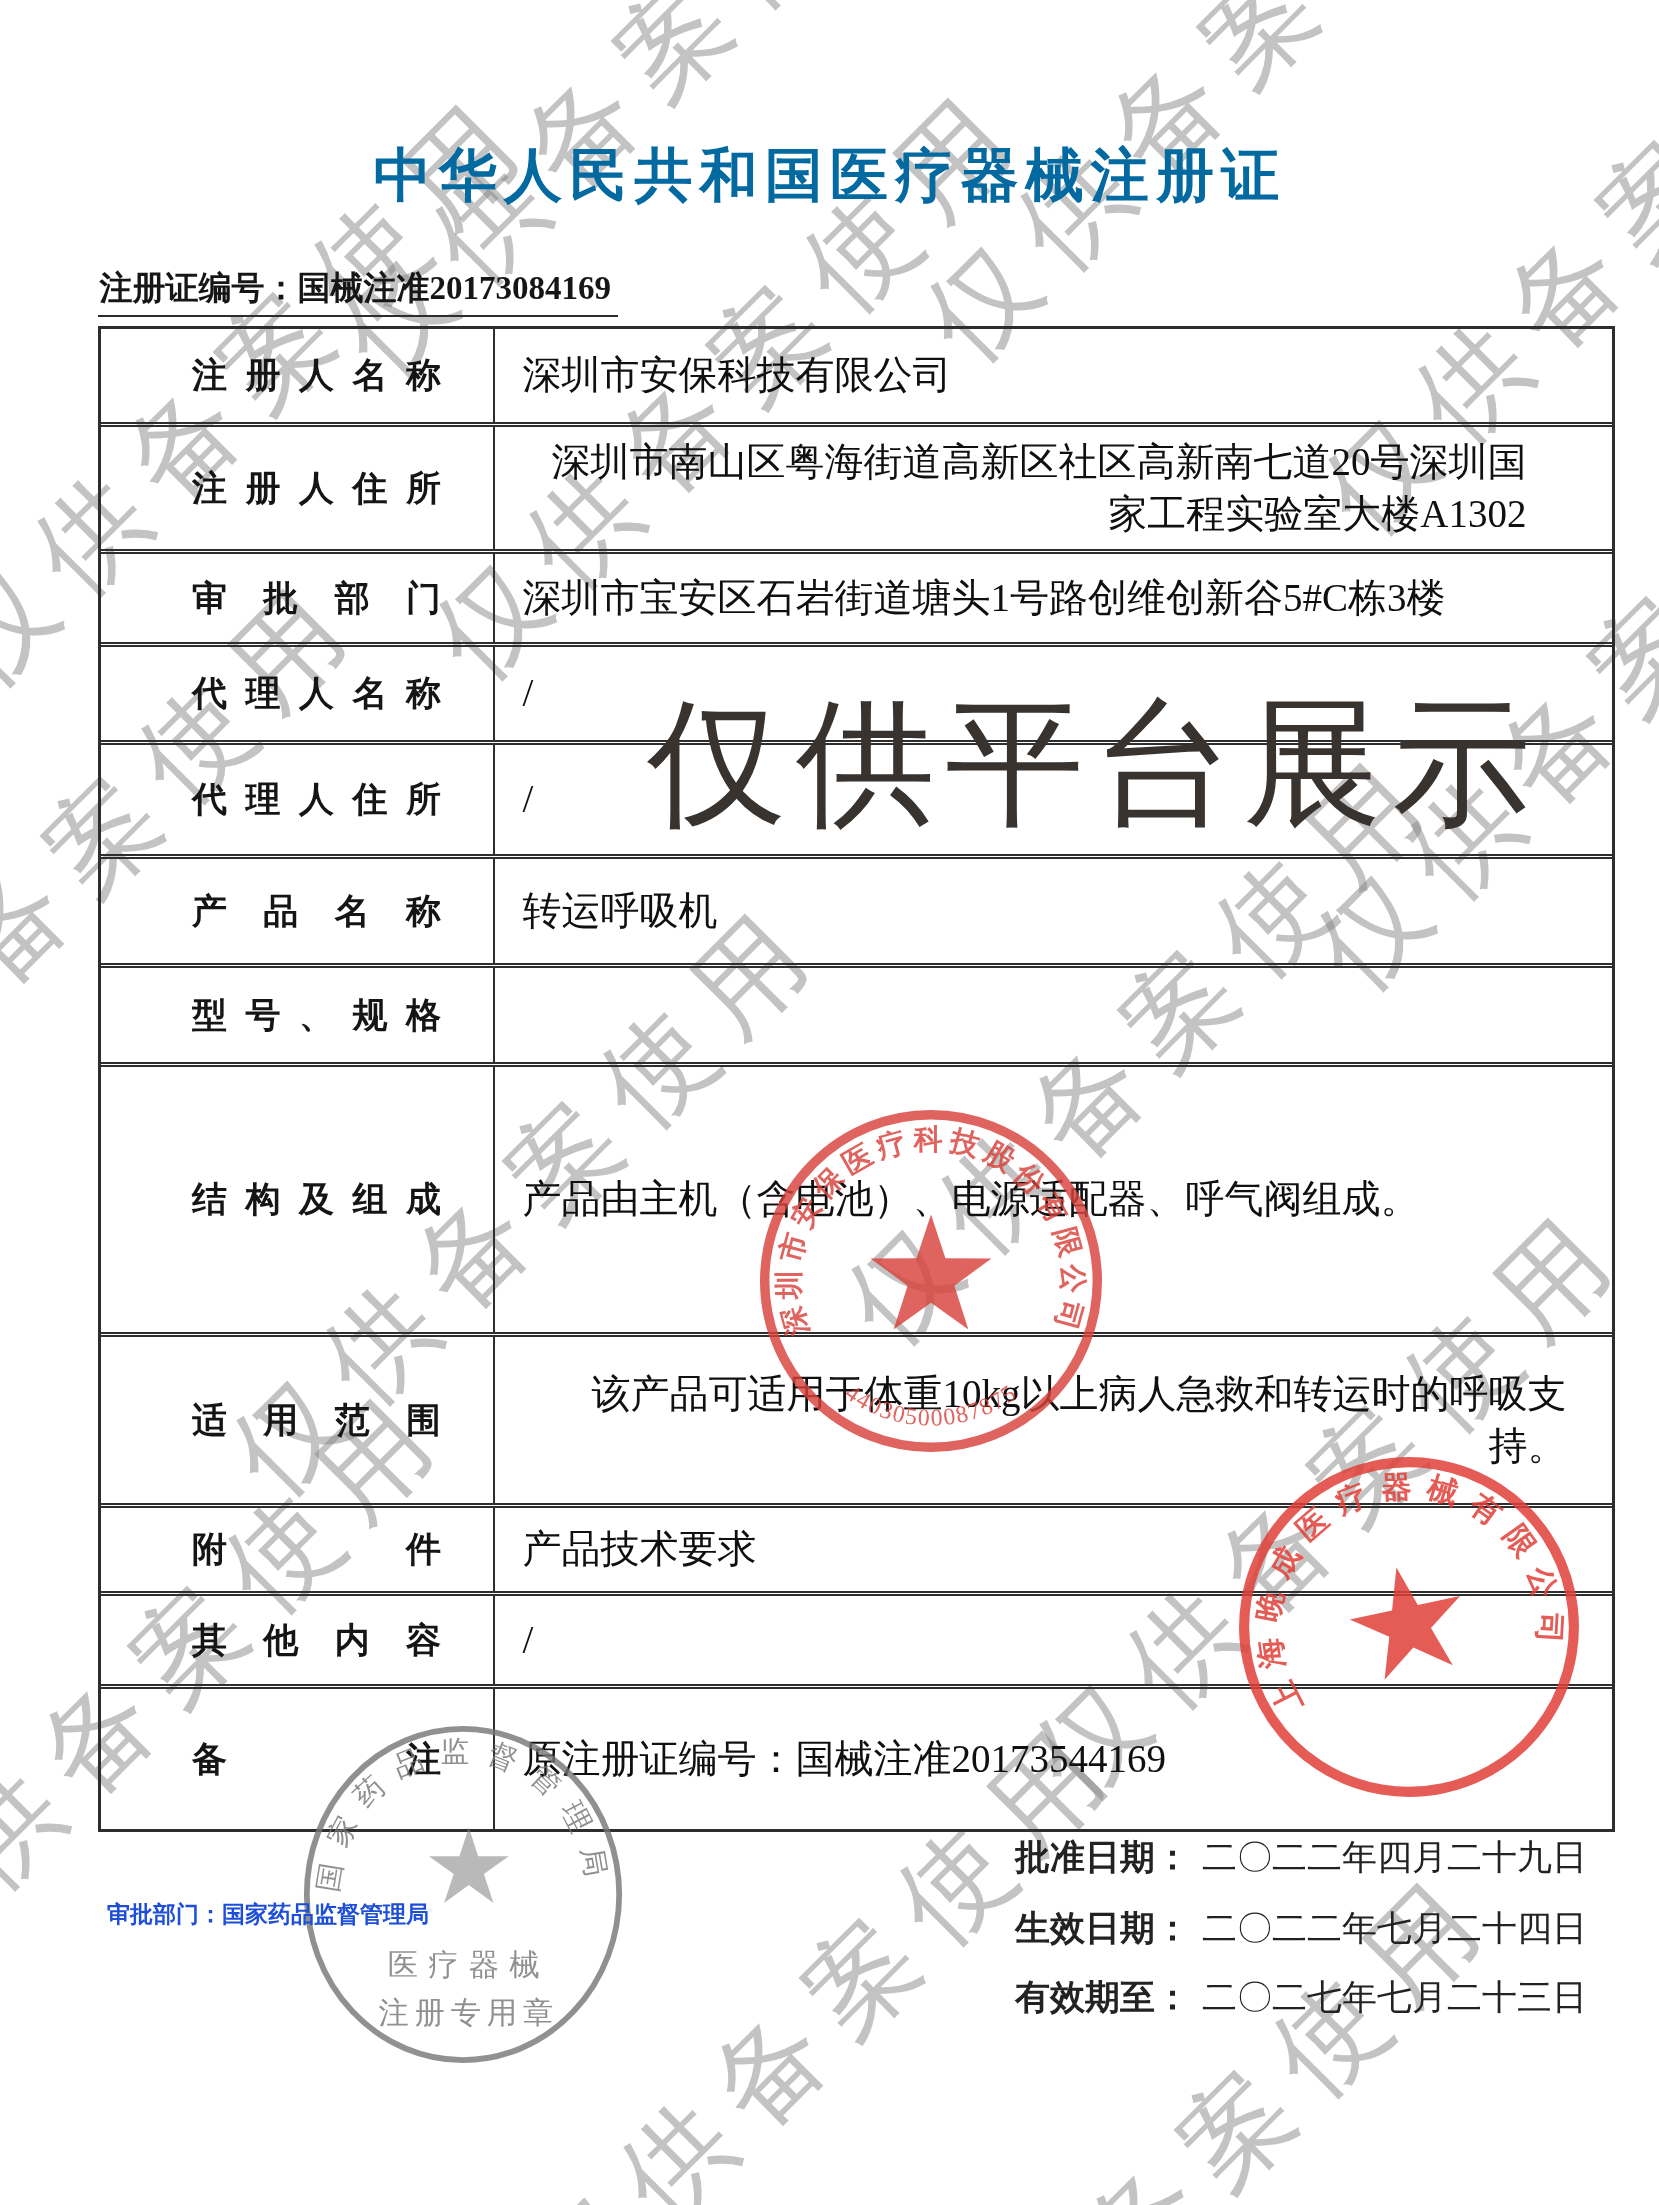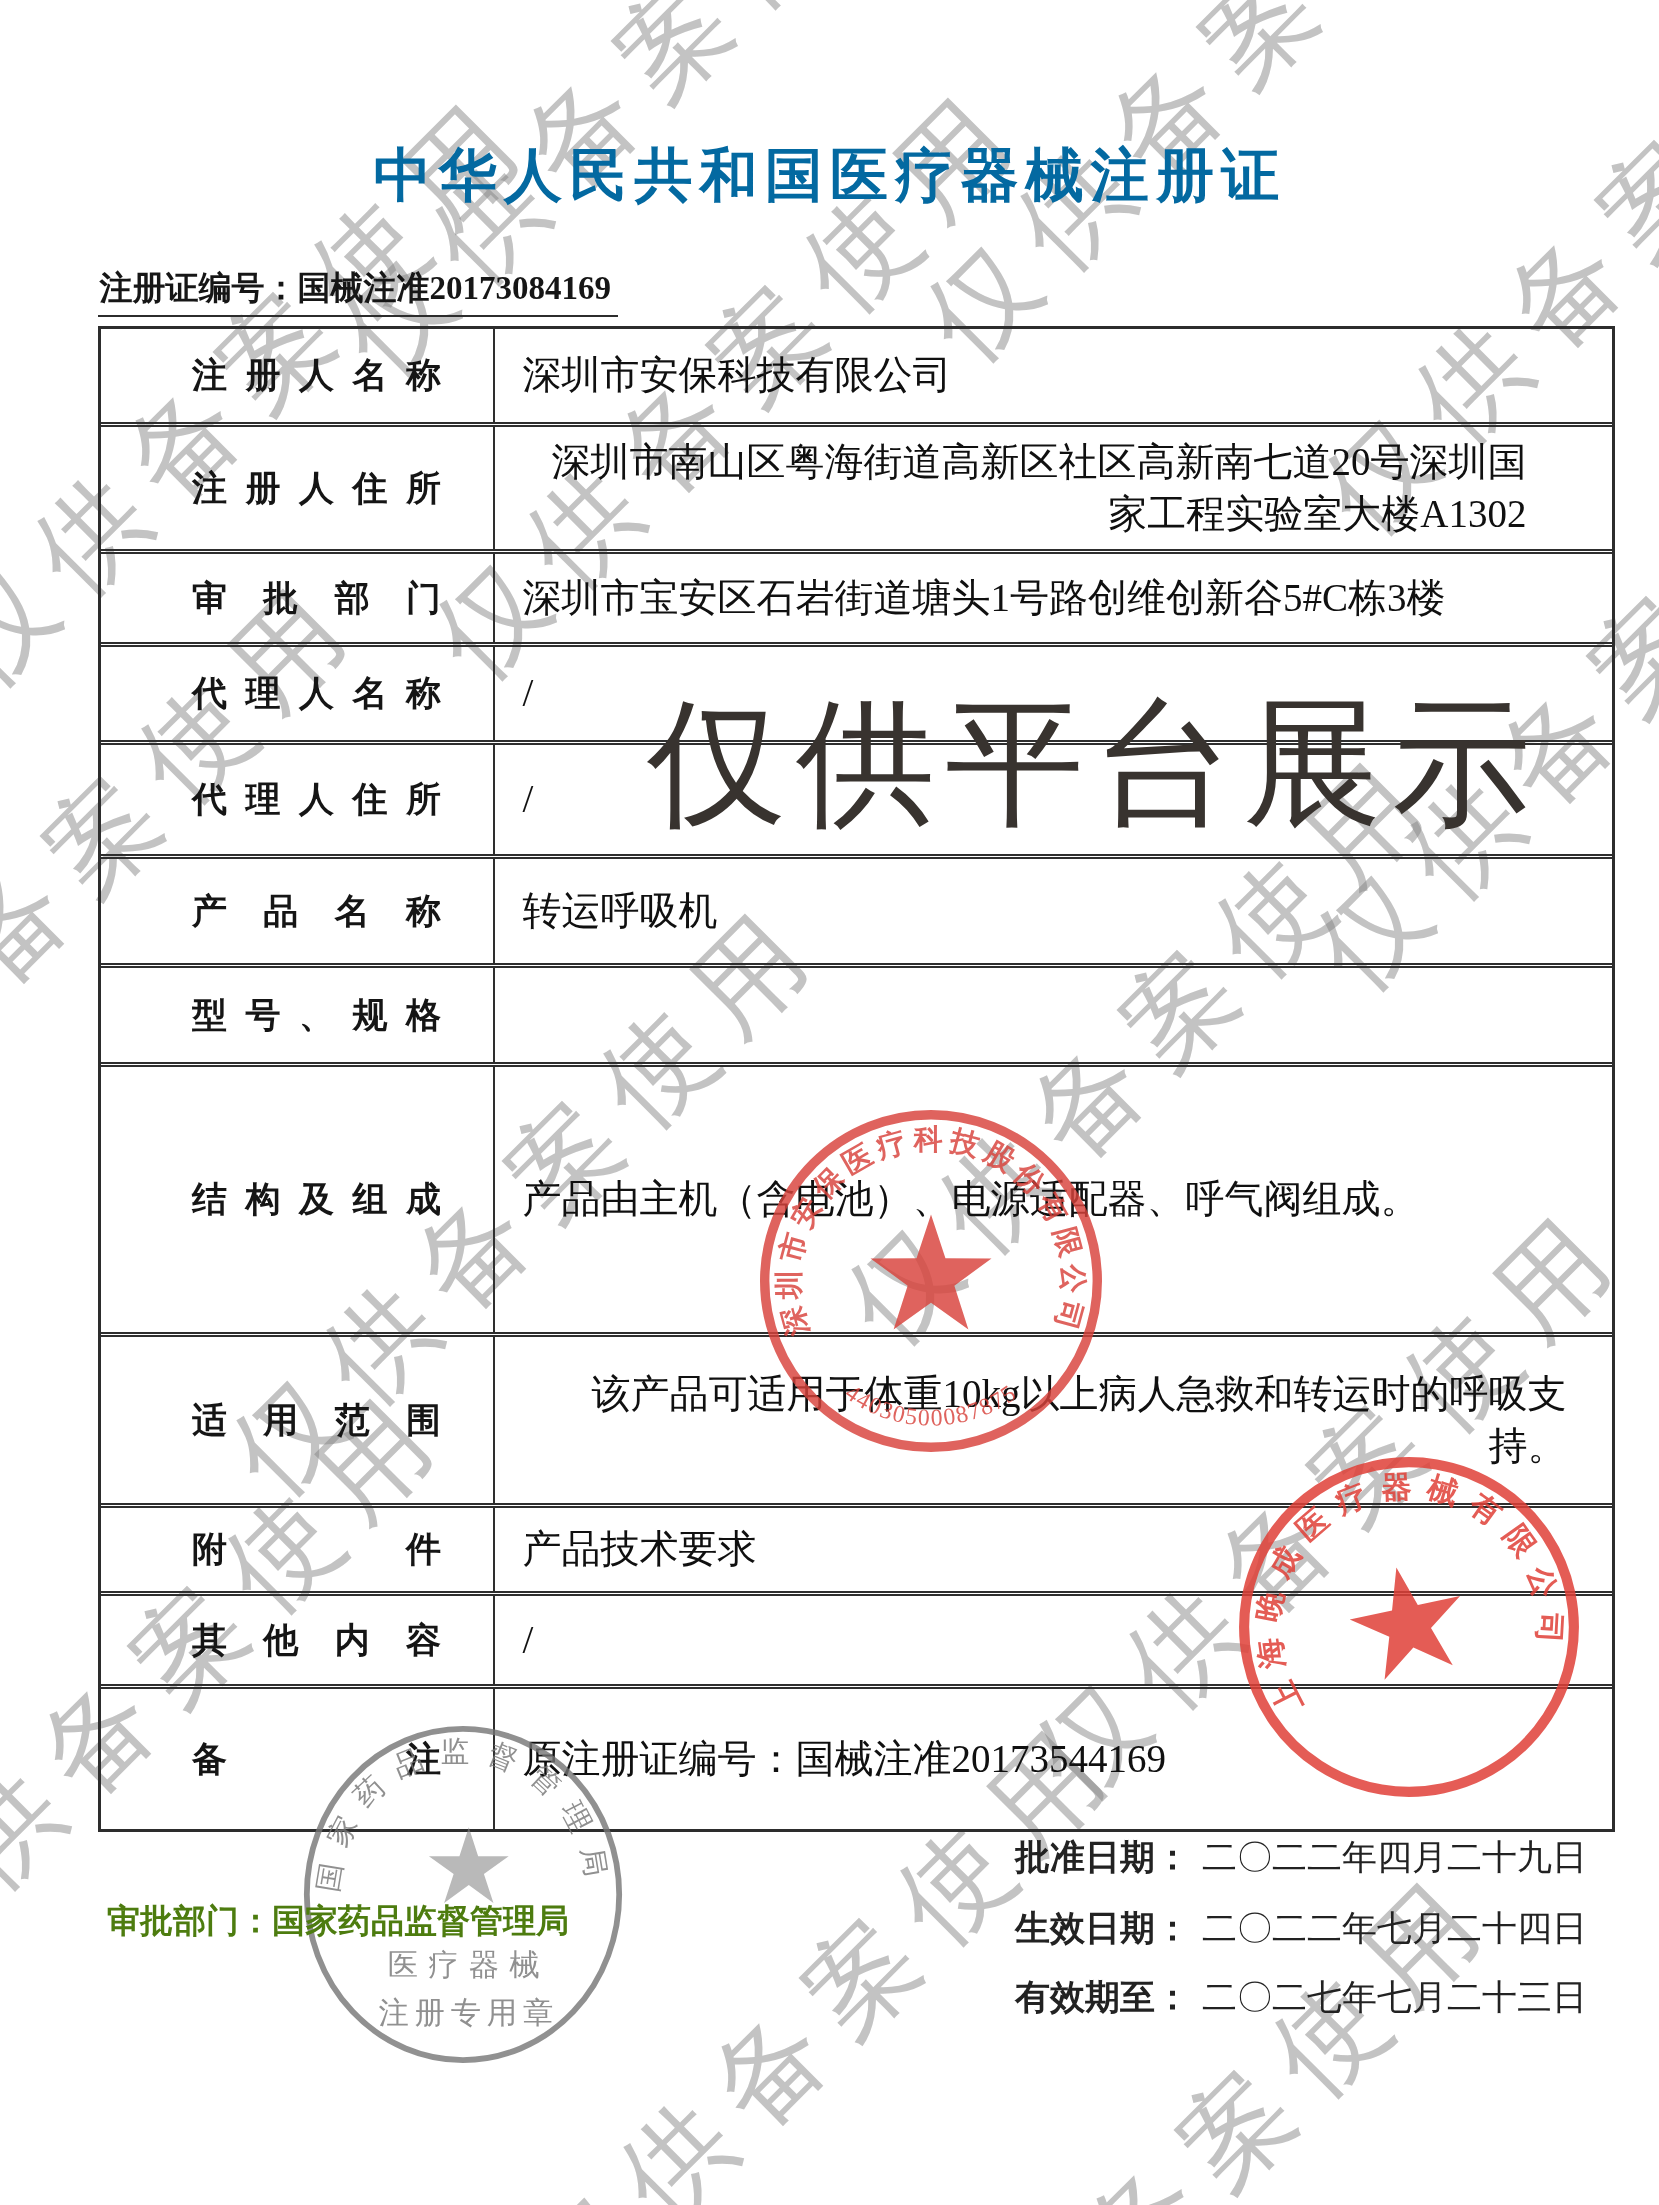--- a/index.html
+++ b/index.html
@@ -53,21 +53,21 @@
   .cv .w9{max-width:1044px;}
   
   .overlay{
     position:absolute;z-index:4;left:647px;top:671px;
     font-size:139px;font-weight:500;letter-spacing:10px;white-space:nowrap;
     color:#38332f;pointer-events:none;
   }
   
   .approval{
     position:absolute;z-index:6;left:107px;top:1899px;
-    font-size:33px;font-weight:600;color:#4d7c0f;white-space:nowrap;
+    font-size:23px;font-weight:600;color:#1d4ed8;white-space:nowrap;
   }
   .dateline{
     position:absolute;z-index:6;left:1015px;
     font-size:35px;color:#222;white-space:nowrap;
   }
   .dateline .dl{font-weight:600;margin-right:12px;}
   .d1{top:1834px}.d2{top:1905px}.d3{top:1974px}
   
   .stamp{position:absolute;z-index:5;pointer-events:none;}
   .stampB{transform:rotate(-12deg);}

